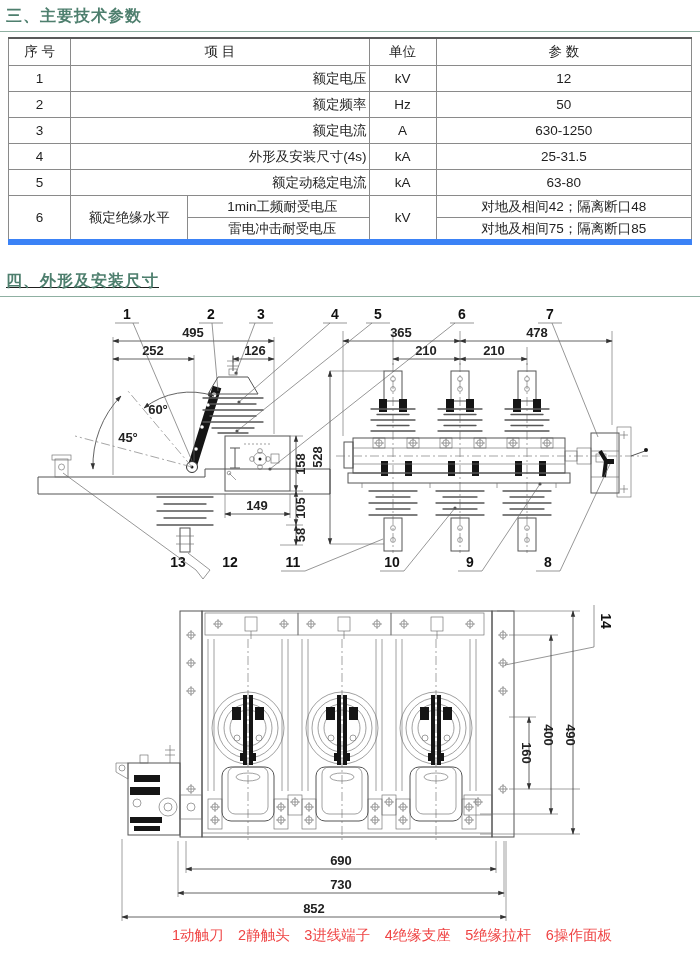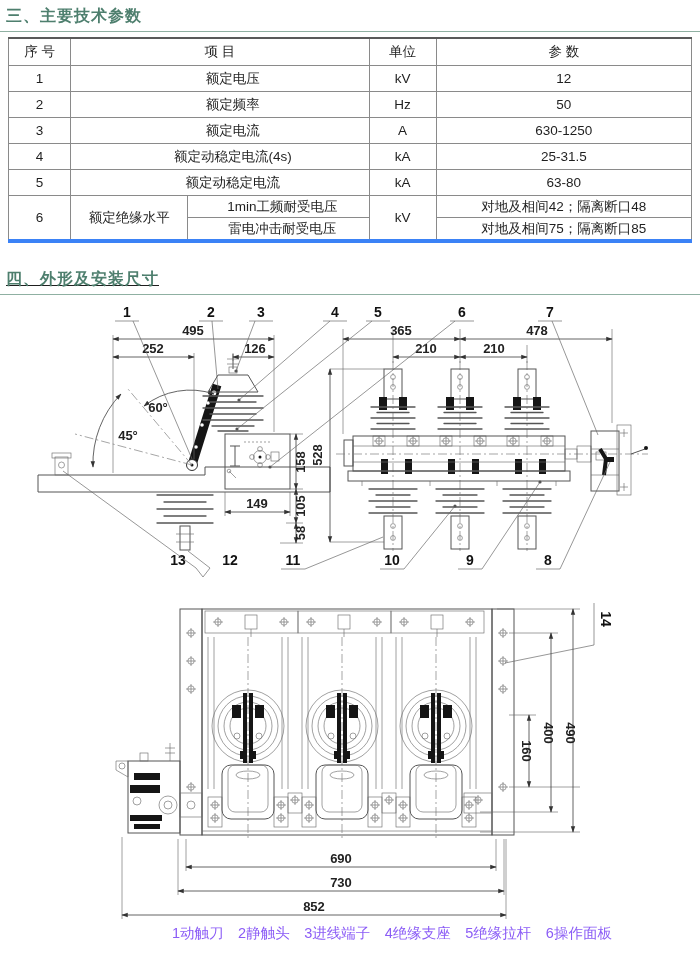--- a/index.html
+++ b/index.html
@@ -2,39 +2,39 @@
 <html><head>
 <meta charset="utf-8">
 <style>
   html,body{margin:0;padding:0;background:#ffffff;}
   body{width:700px;height:954px;overflow:hidden;position:relative;
        font-family:"Liberation Sans","DejaVu Sans",sans-serif;color:#1f1f1f;}
   .sec{border-bottom:1.5px solid #8fb0a2;padding:4px 7px 4px 6px;margin-top:2px;}
   .sec .t{font-size:16px;font-weight:bold;color:#4e7f6e;letter-spacing:1px;}
   table.params{border-collapse:collapse;margin:5px 8px 0 8px;width:684px;
        font-size:13.5px;table-layout:fixed;
-       border-top:2px solid #5a5a5a;border-bottom:4px solid #3b82f6;}
+       border-top:2px solid #5a5a5a;border-bottom:6px solid #3b82f6;}
   table.params td{border:1px solid #8a8a8a;text-align:center;padding:0 2px;
        height:25px;overflow:hidden;white-space:nowrap;}
   table.params tr.hd td{height:26px;}
-  table.params td.item{text-align:center;padding-left:28px;}
+  table.params td.item{text-align:right;padding-left:28px;}
   table.params td.subitem{text-align:center;padding-left:10px;}
   table.params tr.sub td{height:21px;}
   .figwrap{margin-top:14px;}
   svg{display:block;}
   .s1{stroke:#555;stroke-width:1;fill:none;}
   .s2{stroke:#6e6e6e;stroke-width:.65;fill:none;}
   .dm{stroke:#3c3c3c;stroke-width:.8;fill:none;}
   .ld{stroke:#6a6a6a;stroke-width:.7;fill:none;}
   .cl{stroke:#808080;stroke-width:.7;fill:none;stroke-dasharray:9 3 2 3;}
   .bell{stroke:#555;stroke-width:1.3;fill:none;stroke-linecap:round;}
   .bk{fill:#151515;stroke:none;}
   text.dt{font-family:"Liberation Sans",sans-serif;font-size:13px;font-weight:700;fill:#222;}
   text.ct{font-family:"Liberation Sans",sans-serif;font-size:14px;font-weight:700;fill:#111;}
-  .legend{padding:4px 0 0 172px;font-size:14.5px;line-height:21px;color:#8b5cf6;}
+  .legend{padding:4px 0 0 172px;font-size:14.5px;line-height:21px;color:#ef4444;}
 </style>
 </head>
 <body>
 
 <div class="sec">
   <span class="t">三、主要技术参数</span>
 </div>
 
 <table class="params">
   <colgroup>
@@ -64,21 +64,21 @@
     <td>50</td>
   </tr>
   <tr>
     <td>3</td>
     <td colspan="2" class="item">额定电流</td>
     <td>A</td>
     <td>630-1250</td>
   </tr>
   <tr>
     <td>4</td>
-    <td colspan="2" class="item">额定动稳定电流(4s)</td>
+    <td colspan="2" class="item">外形及安装尺寸(4s)</td>
     <td>kA</td>
     <td>25-31.5</td>
   </tr>
   <tr>
     <td>5</td>
     <td colspan="2" class="item">额定动稳定电流</td>
     <td>kA</td>
     <td>63-80</td>
   </tr>
   <tr class="sub">

